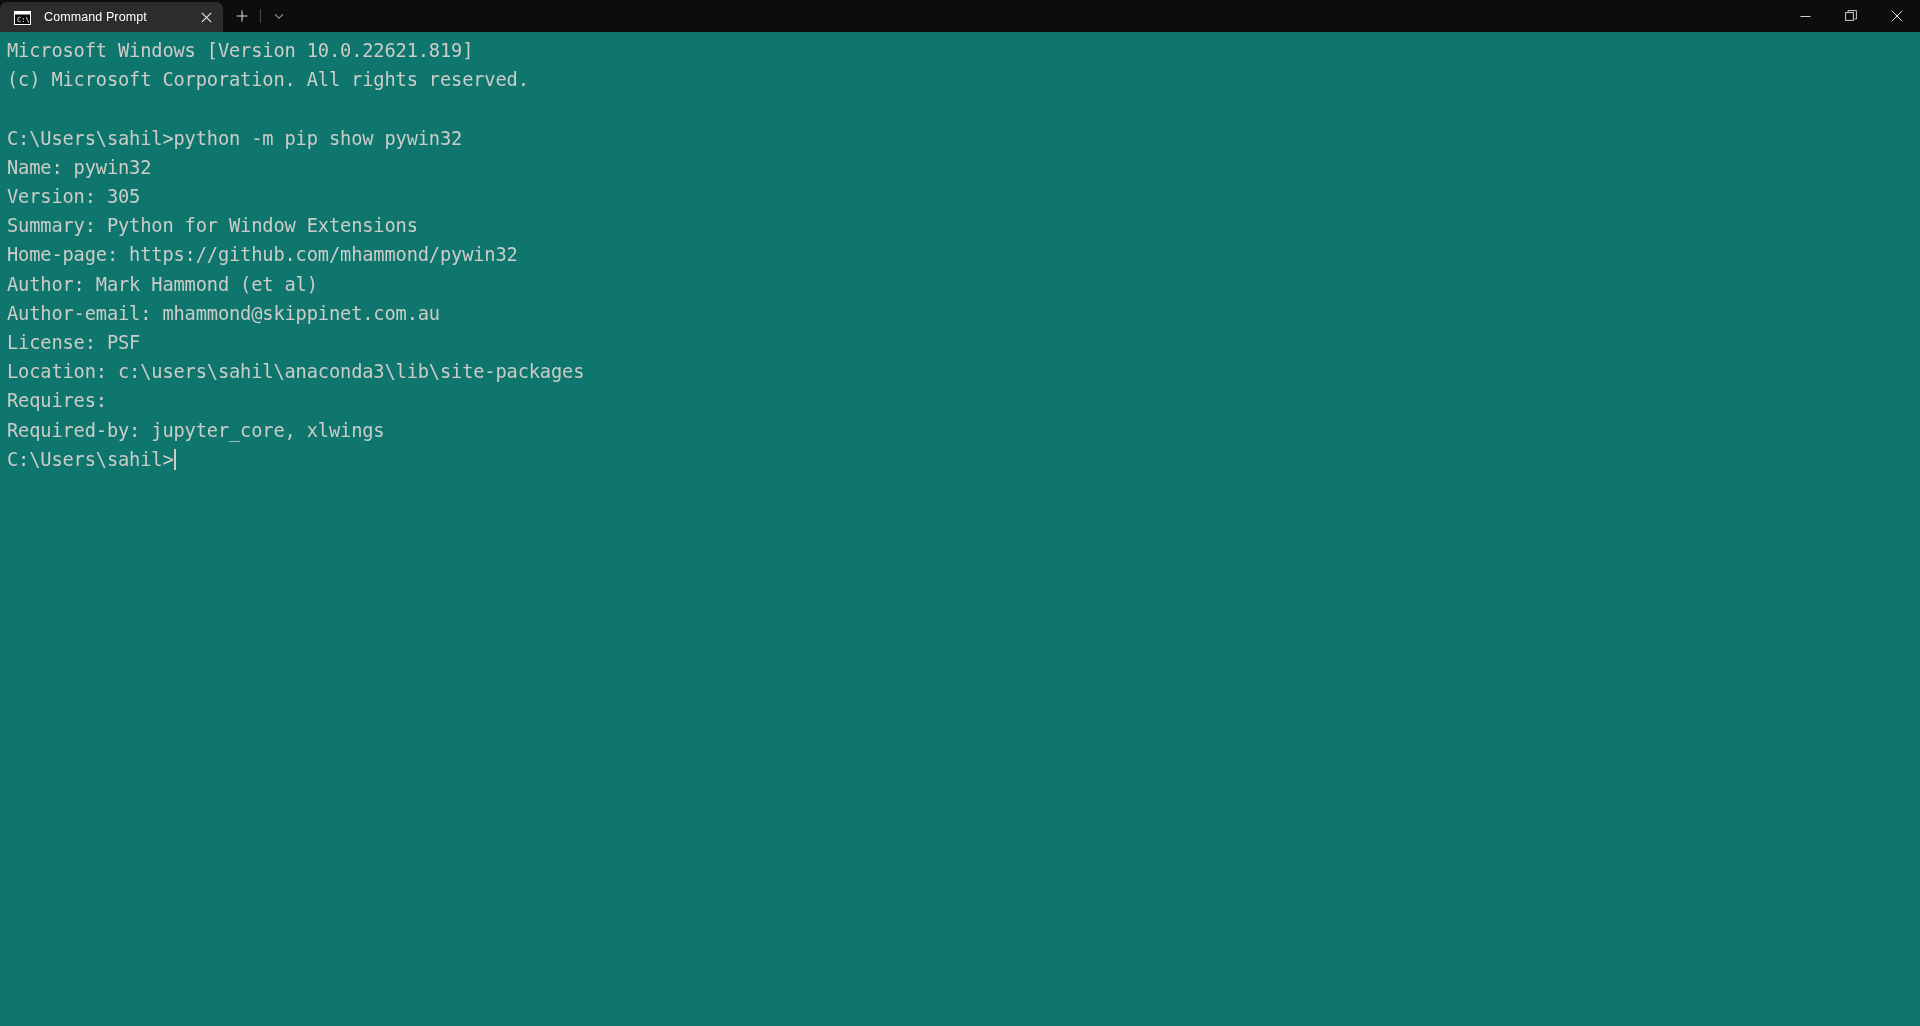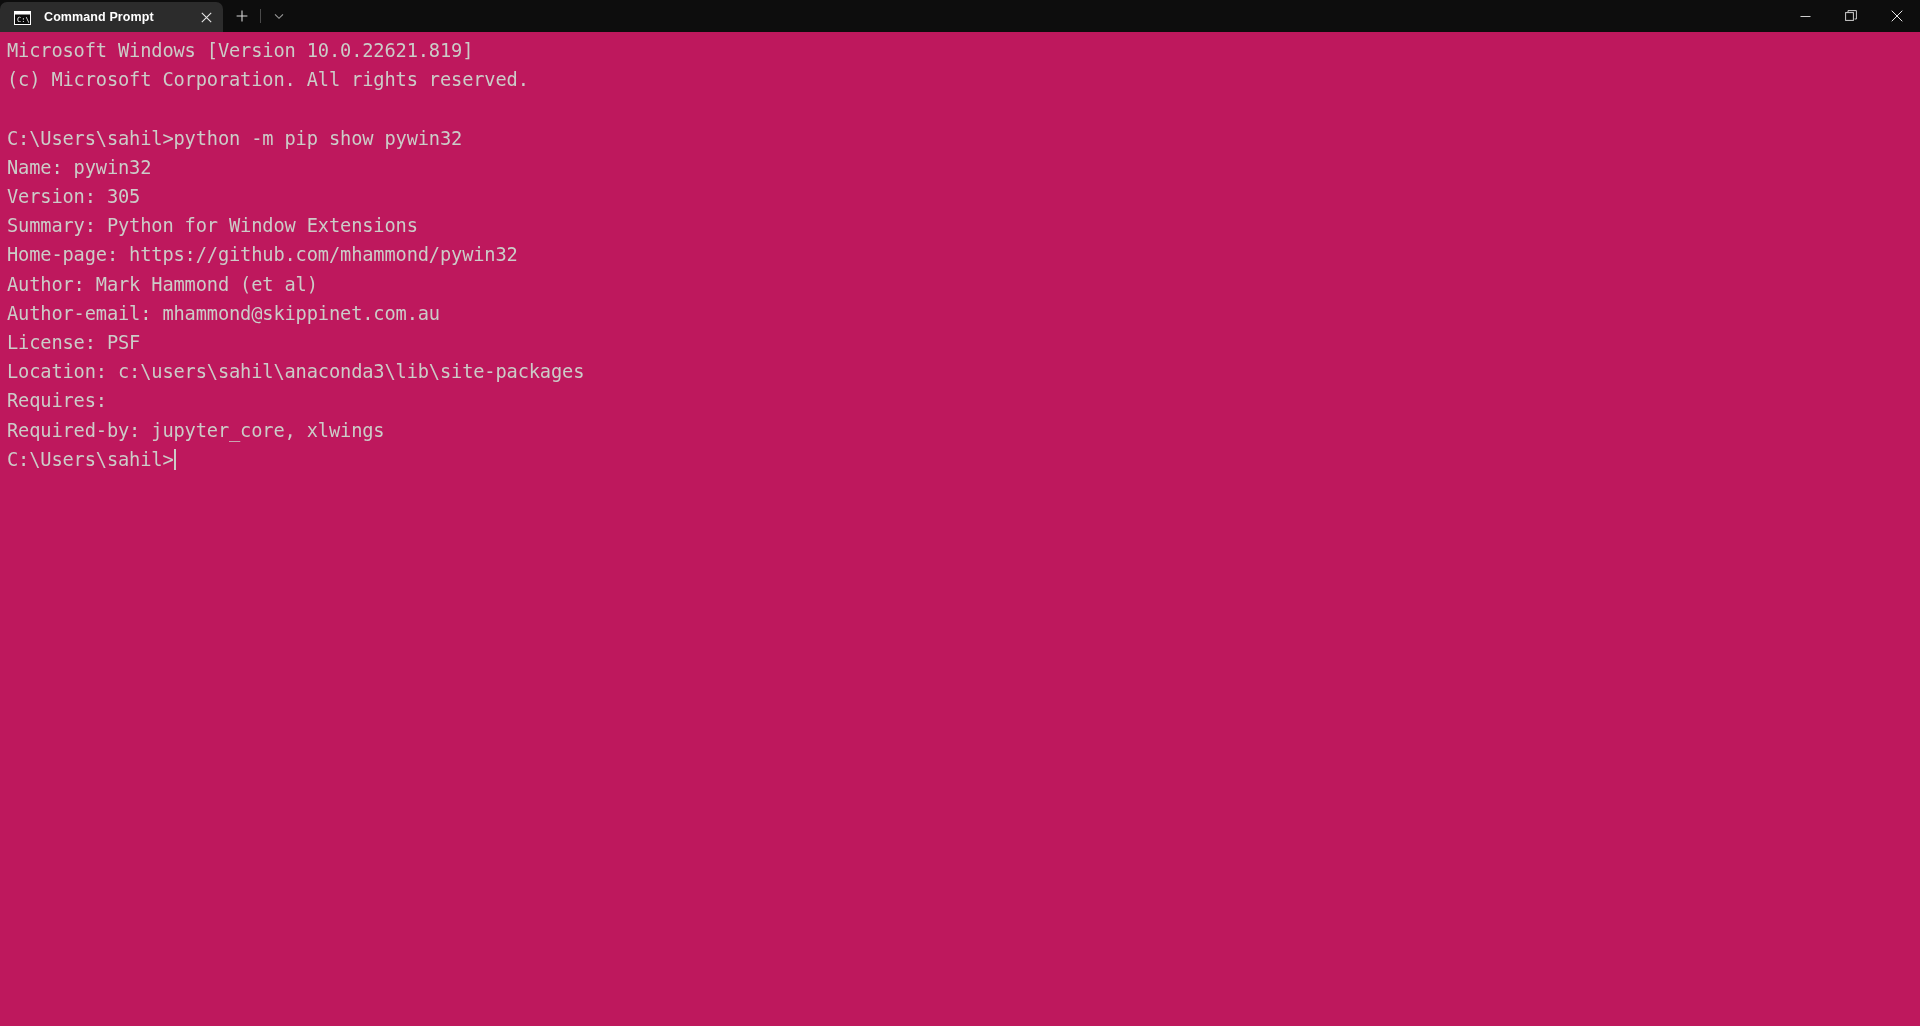--- a/index.html
+++ b/index.html
@@ -50,21 +50,21 @@
     height: 14px;
     flex: 0 0 auto;
     margin-right: 13px;
     display: block;
   }
 
   .tab-title {
     flex: 1 1 auto;
     font-family: "Liberation Sans", sans-serif;
     font-size: 12.5px;
-    font-weight: 700;
+    font-weight: 400;
     letter-spacing: 0.1px;
     color: #ffffff;
     white-space: nowrap;
     overflow: hidden;
   }
 
   .tab-close {
     width: 30px;
     height: 28px;
     flex: 0 0 auto;
@@ -118,21 +118,21 @@
     display: flex;
     align-items: center;
     justify-content: center;
   }
   .wc-btn svg { display: block; }
 
   
   .terminal {
     position: relative;
     height: 994px;
-    background: #be185d;
+    background: #0f766e;
     padding: 4px 0 0 7px;
     box-sizing: border-box;
     overflow: hidden;
   }
 
   .console-text {
     margin: 0;
     font-family: "DejaVu Sans Mono", monospace;
     font-size: 18.7px;
     line-height: 29.2px;

